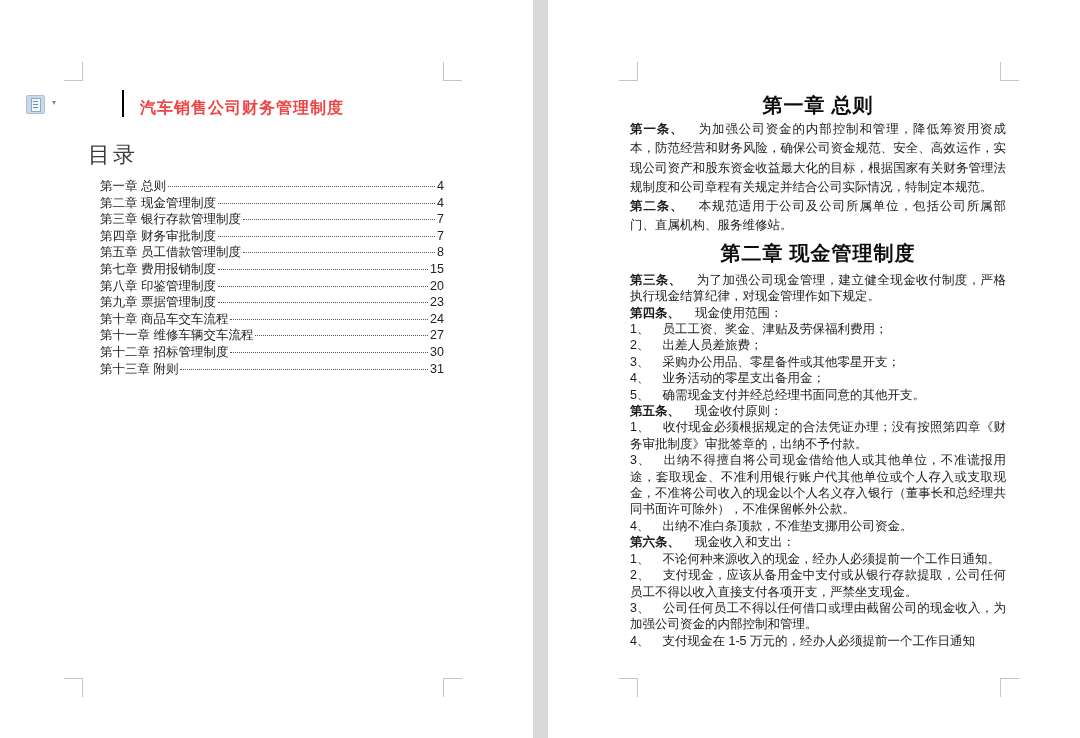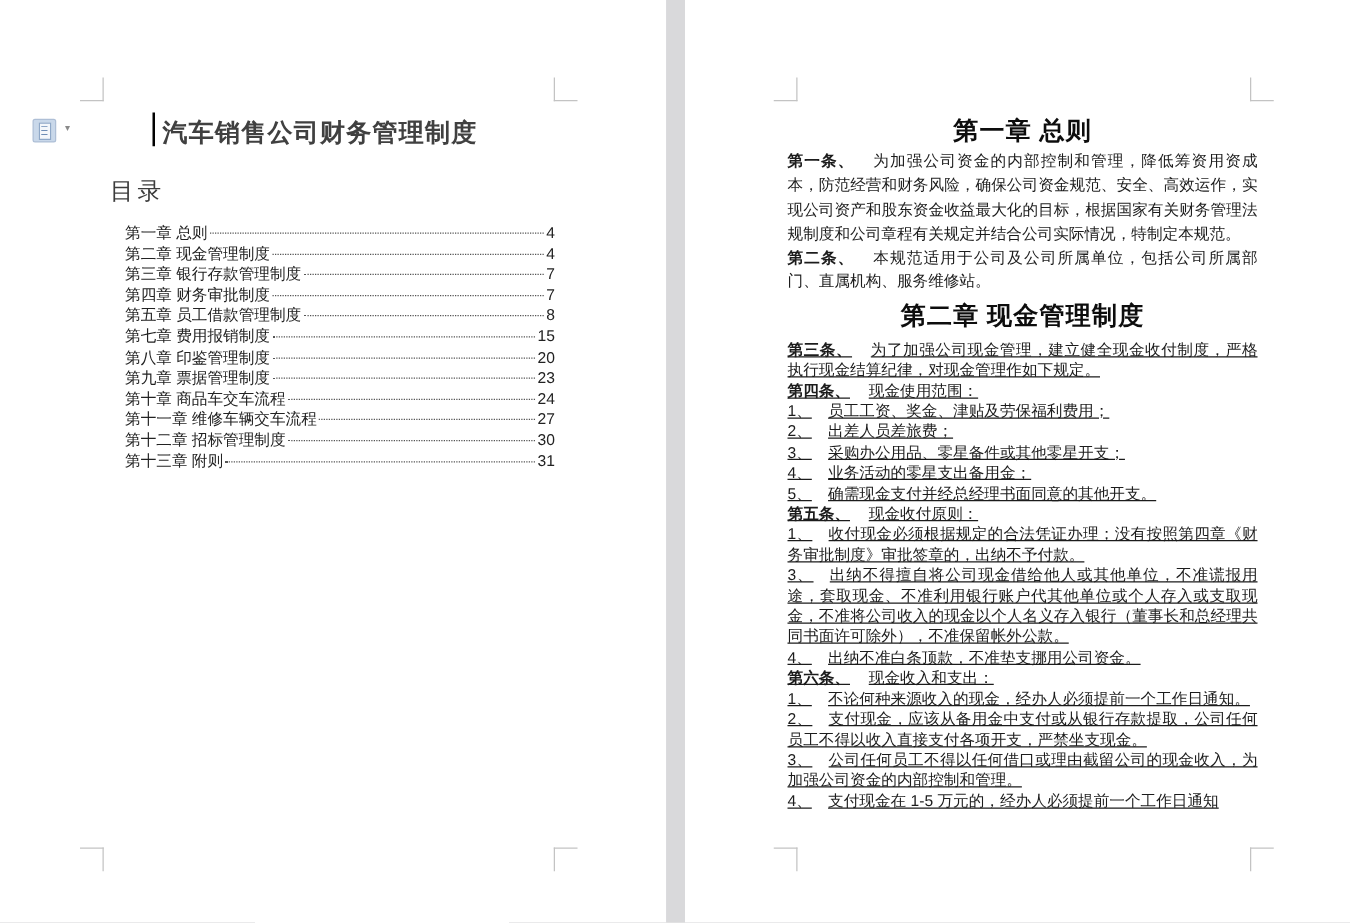--- a/index.html
+++ b/index.html
@@ -23,40 +23,40 @@
           border:1px solid #aebfd6;border-radius:2px;}
   .pi-doc{position:absolute;left:4px;top:2px;width:8px;height:12px;background:#f4f7fb;
           border:1px solid #8fa8c8;}
   .pi-doc::before{content:"";position:absolute;left:1px;top:2px;width:5px;height:7px;
           background:repeating-linear-gradient(#6d8cb5 0 1px,transparent 1px 3px);}
   .pi-arrow{position:absolute;left:26px;top:4px;font-size:8px;color:#8a8a8a;line-height:8px;}
 
   
   .title-wrap{position:absolute;left:122px;top:90px;white-space:nowrap;}
   .caret{display:inline-block;width:2px;height:27px;background:#000;vertical-align:-4px;}
-  .doc-title{display:inline;margin:6px;font-family:"Liberation Serif","DejaVu Serif",serif;
-             font-size:20px;font-weight:bold;color:#404040;letter-spacing:1px;}
+  .doc-title{display:inline;margin:16px;font-family:"Liberation Serif","DejaVu Serif",serif;
+             font-size:16px;font-weight:bold;color:#ef4444;letter-spacing:1px;}
   .toc-head{position:absolute;left:88px;top:140px;font-family:"Liberation Serif","DejaVu Serif",serif;
-            font-size:19px;color:#3c3c3c;letter-spacing:3px;}
+            font-size:22px;color:#3c3c3c;letter-spacing:3px;}
   .toc{position:absolute;left:100px;top:178px;width:344px;font-size:12.5px;color:#222;}
   .toc-row{display:flex;align-items:baseline;height:16.6px;cursor:pointer;}
   .toc-label{white-space:nowrap;}
   .toc-leader{flex:1;border-bottom:1.6px dotted #555;margin:0 2px;transform:translateY(-3px);}
   .toc-page{white-space:nowrap;color:#222;}
 
   
   .content{position:absolute;left:82px;top:92px;width:376px;color:#1c1c1c;
            font-size:12.5px;text-align:justify;}
   .sec-h{font-family:"Liberation Serif","DejaVu Serif",serif;font-weight:bold;color:#0d0d0d;
          font-size:20px;line-height:26px;text-align:center;letter-spacing:1px;}
   .sec-h.h0{margin:0 0 2px 0;}
   .sec-h.h1x{margin:4px 0 6px 0;}
   .para{margin:0;}
   .para.s1{line-height:19.3px;}
-  .para.s2{line-height:16.4px;text-decoration:underline;}
+  .para.s2{line-height:16.4px;}
   .lead{margin-right:13px;}
   .lead.bold{font-weight:bold;margin-right:15px;}
 </style>
 </head>
 <body>
 
 <div class="canvas">
 
   <div class="page page-left">
     <div class="mark tl" style="left:64px;top:62px;"></div>

